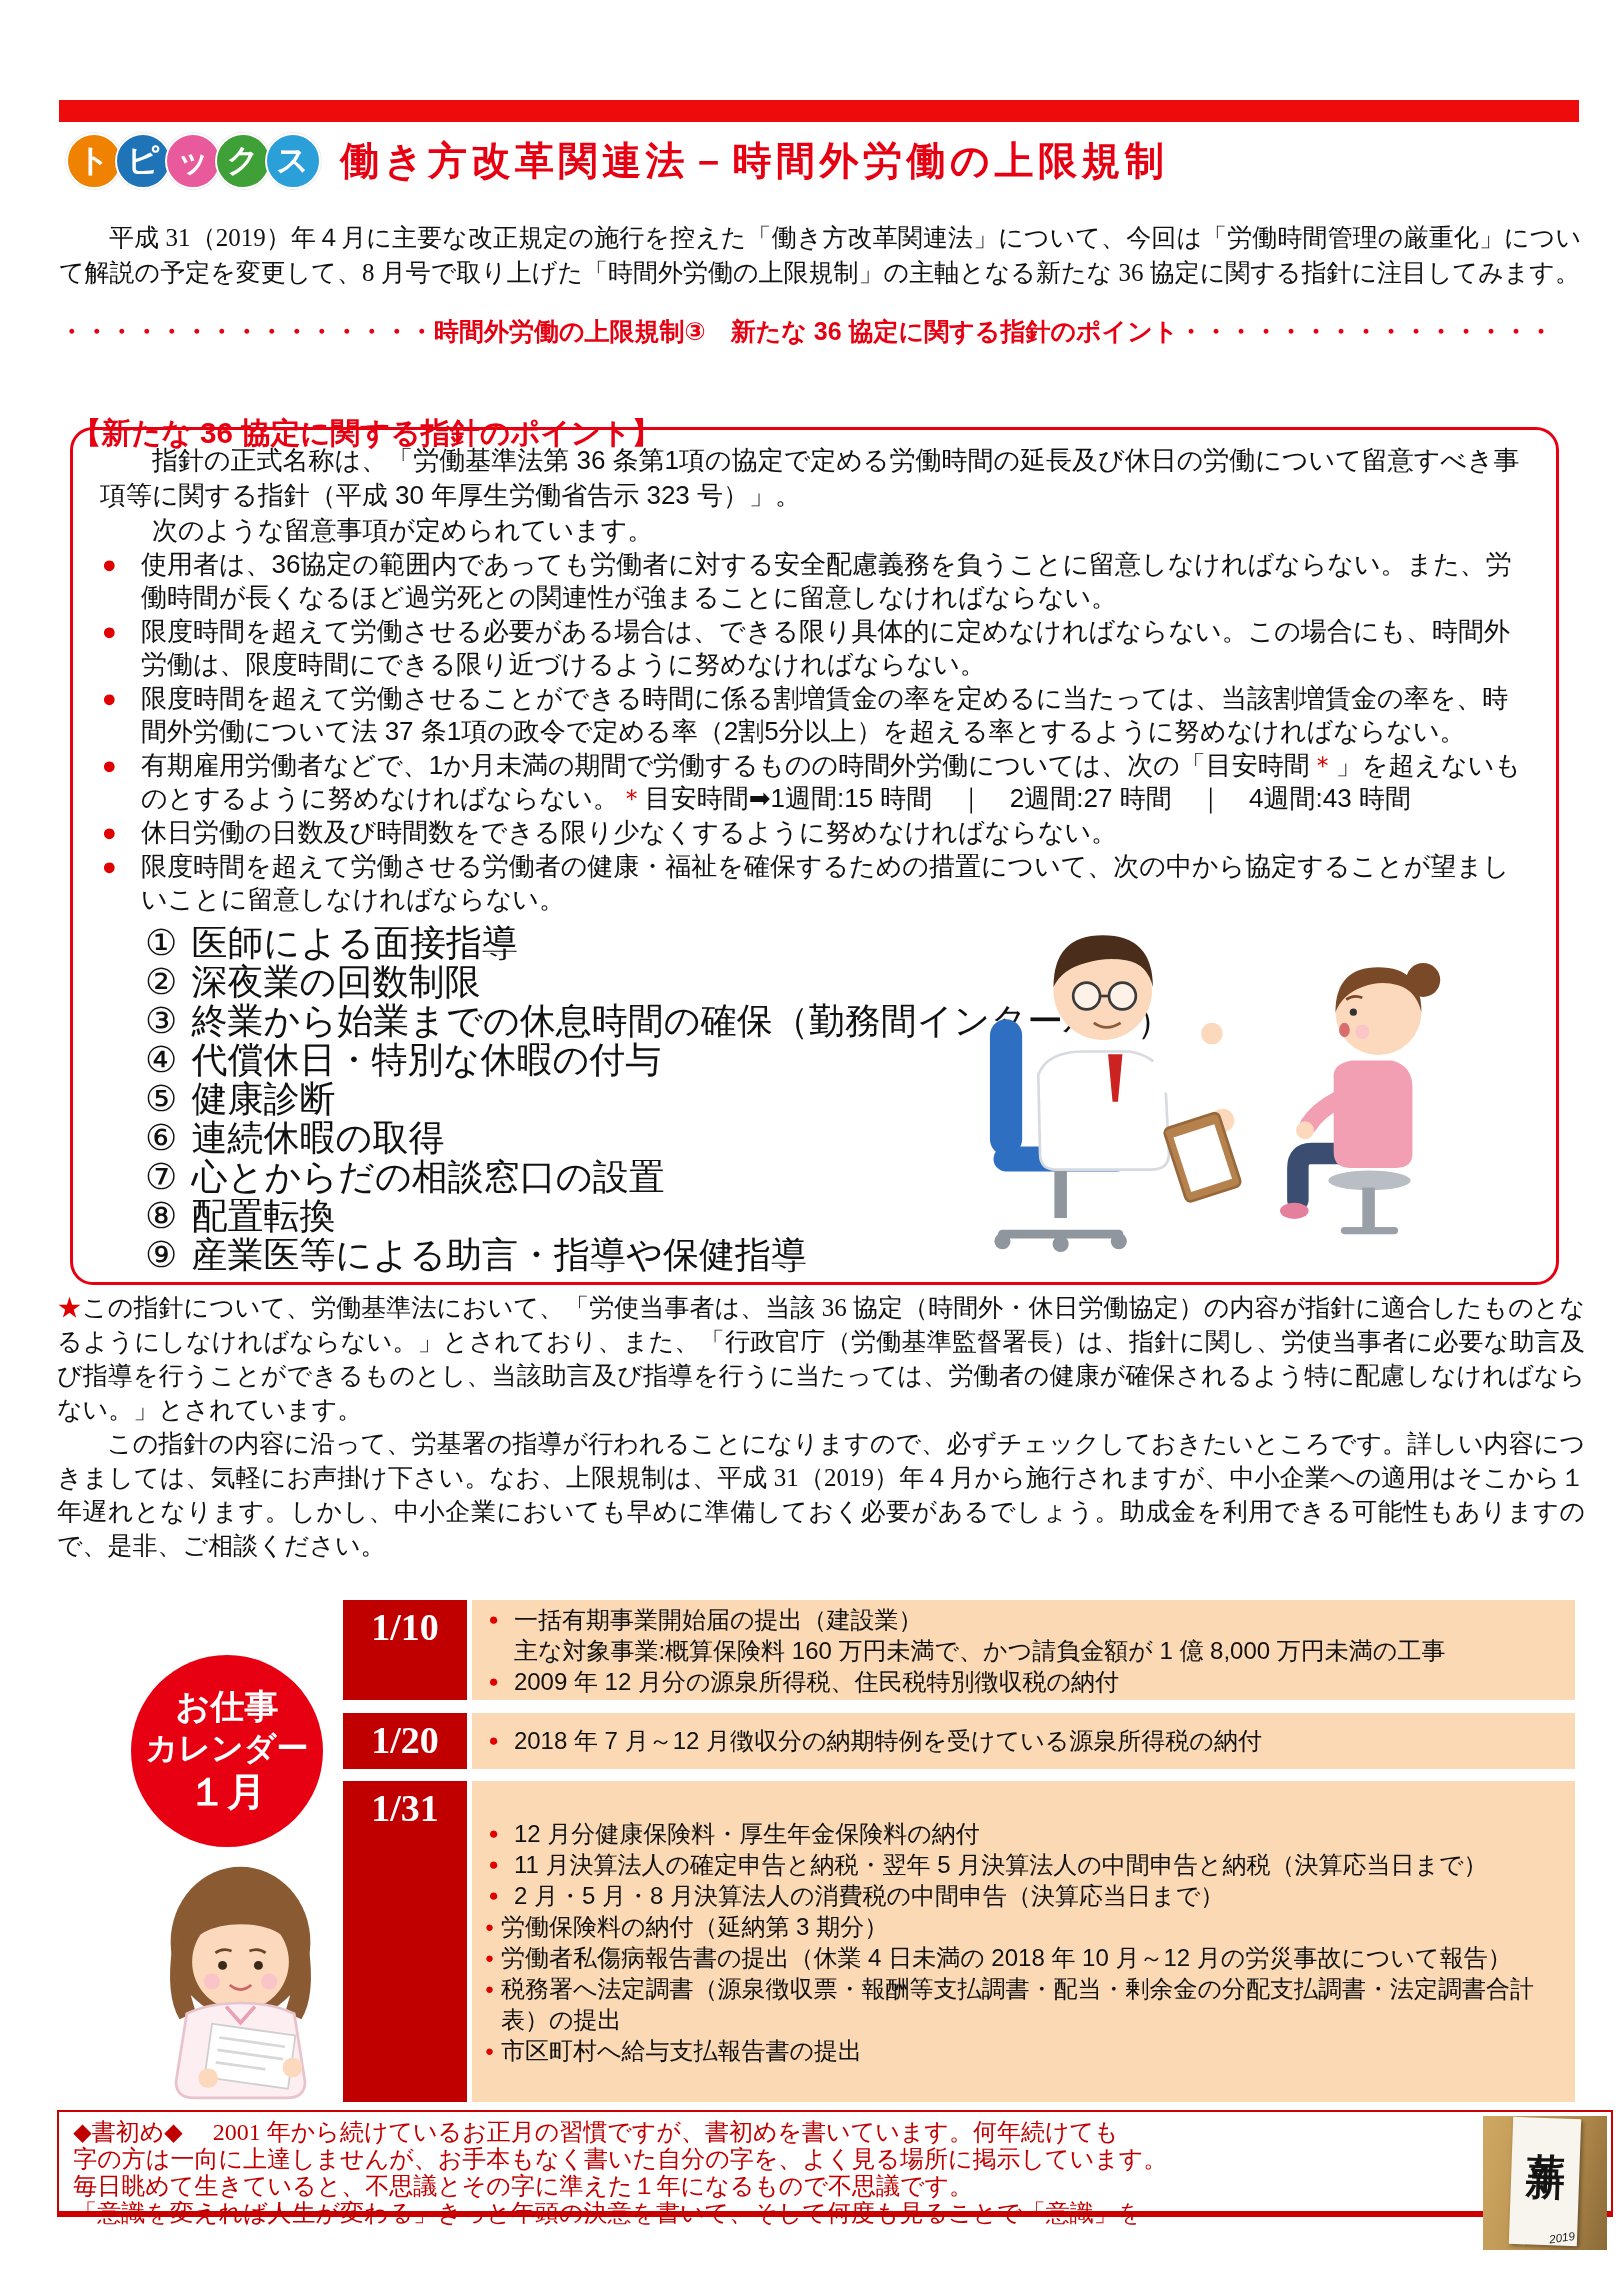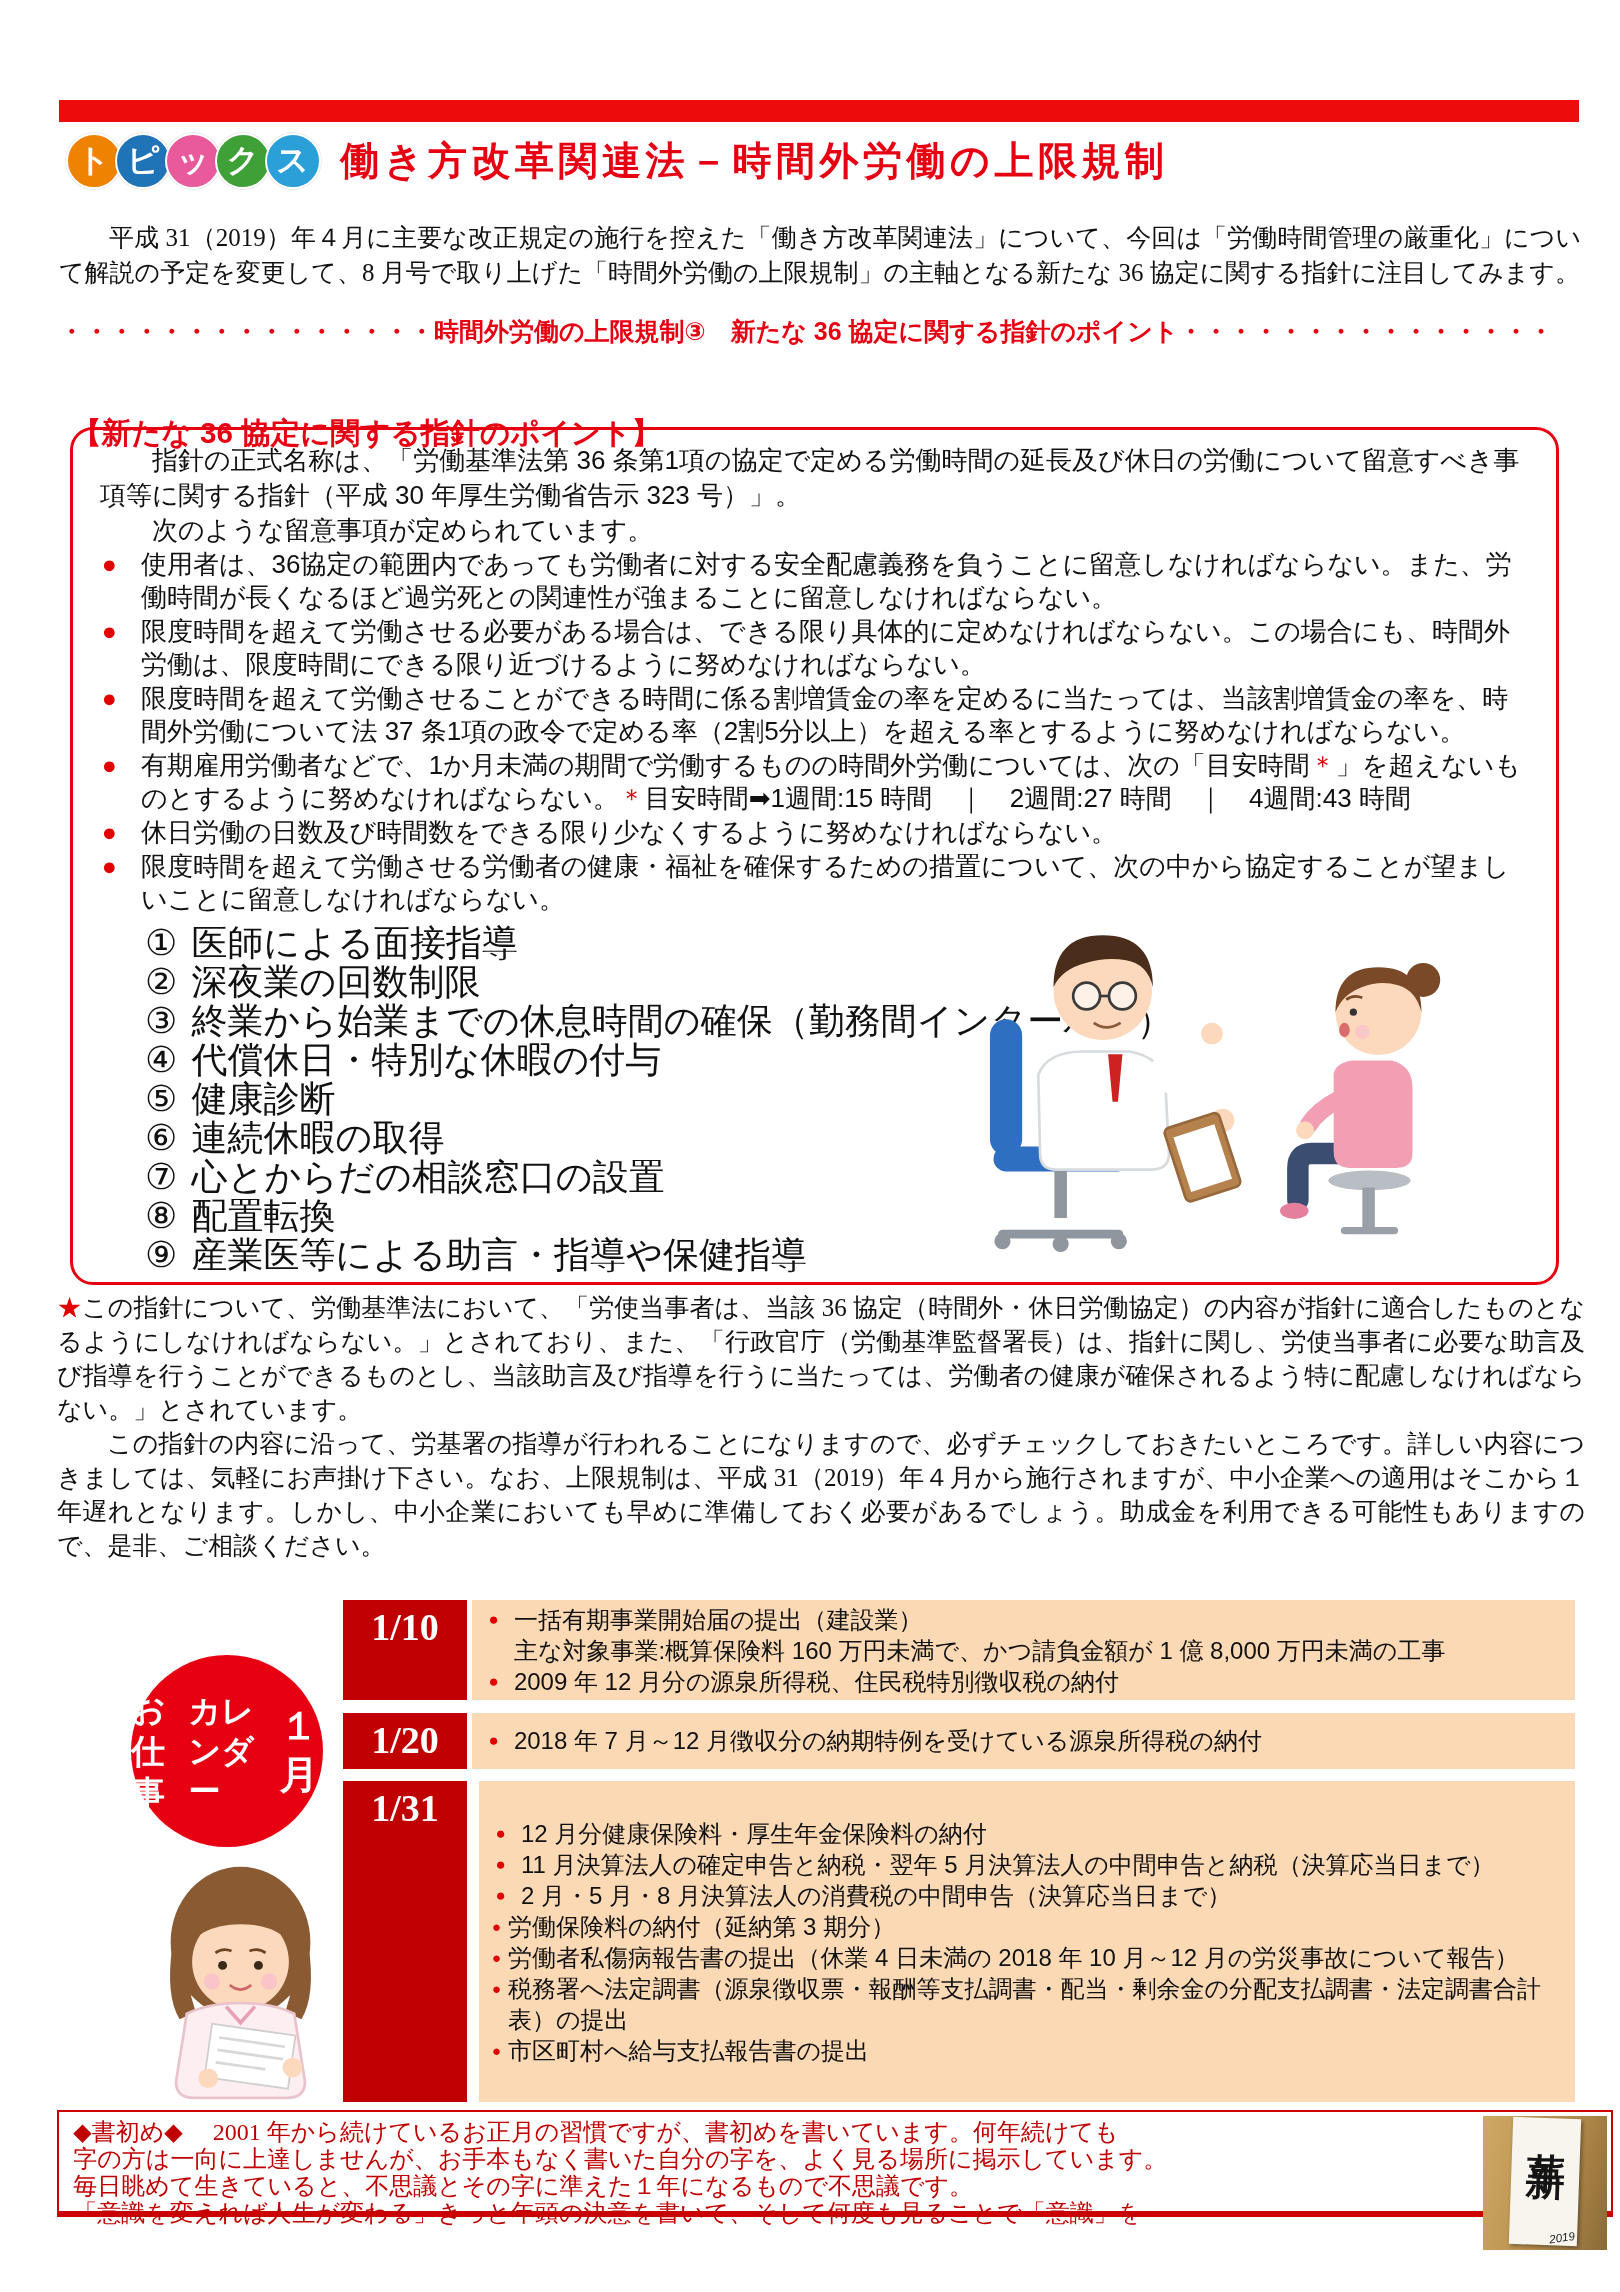--- a/index.html
+++ b/index.html
@@ -27,35 +27,35 @@
   .numbered-list{margin-top:7.2px;padding-left:45px;}
   .numbered-item{font-size:36px;line-height:39px;}
   .numbered-item .num{margin-right:14.3px;}
   .illustration{position:absolute;right:97px;bottom:21.5px;width:555px;height:376px;}
   .star-block{position:absolute;left:57px;top:1291px;width:1528px;
     font-family:"Liberation Serif","DejaVu Serif",serif;font-size:25px;line-height:34px;text-align:justify;}
   .star-block p{margin:0;}
   .star-block .closing{text-indent:2em;}
   .star{color:#e00000;}
   .cal-badge{position:absolute;left:131px;top:1655px;width:192px;height:192px;border-radius:50%;
-    background:#e60012;color:#fff;display:flex;flex-direction:row;align-items:center;
+    background:#e60012;color:#fff;display:flex;flex-direction:column;align-items:center;
     justify-content:center;font-weight:bold;line-height:1.25;}
   .cal-badge .l1{font-size:34px;}
   .cal-badge .l2{font-size:32px;}
   .cal-badge .l3{font-size:39px;}
   .cal-woman{position:absolute;left:133px;top:1856px;width:215px;height:251px;}
   .calendar-rows{position:absolute;left:343px;top:1600px;width:1232px;}
   .cal-row{display:flex;margin-bottom:12.5px;}
   .cal-date{width:124px;background:#c00000;color:#fff;font-weight:bold;font-size:38px;
     font-family:"Liberation Serif","DejaVu Serif",serif;text-align:center;padding-top:5.4px;box-sizing:border-box;}
   .cal-content{flex:1;margin-left:5.4px;background:#fbd9b5;padding:7.2px 12.5px;font-size:24px;line-height:31px;
     display:flex;flex-direction:column;justify-content:center;box-sizing:border-box;}
   .row-1{height:100px;}
   .row-2{height:56px;}
-  .row-3{height:321px;margin-bottom:0;gap:7px;}
+  .row-3{height:321px;margin-bottom:0;}
   .cal-item{position:relative;padding-left:29px;}
   .cal-item.tight{padding-left:16px;}
   .cal-item .cdot{position:absolute;left:3.6px;top:0;color:#e00000;font-size:17px;}
   .cal-item.tight .cdot{left:0;font-size:15px;}
   .cal-item.indent{padding-left:29px;}
   .footer-box{position:absolute;left:57px;top:2110px;width:1556px;height:107px;box-sizing:border-box;
     border:2.7px solid #cc0000;border-bottom-width:6.3px;padding:7.2px 143px 5.4px 14.3px;}
   .footer-line{font-family:"Liberation Serif","DejaVu Serif",serif;color:#c00000;font-size:24px;
     line-height:27px;white-space:pre-wrap;}
   .calligraphy{position:absolute;right:4.5px;top:3.6px;width:124px;height:134px;

